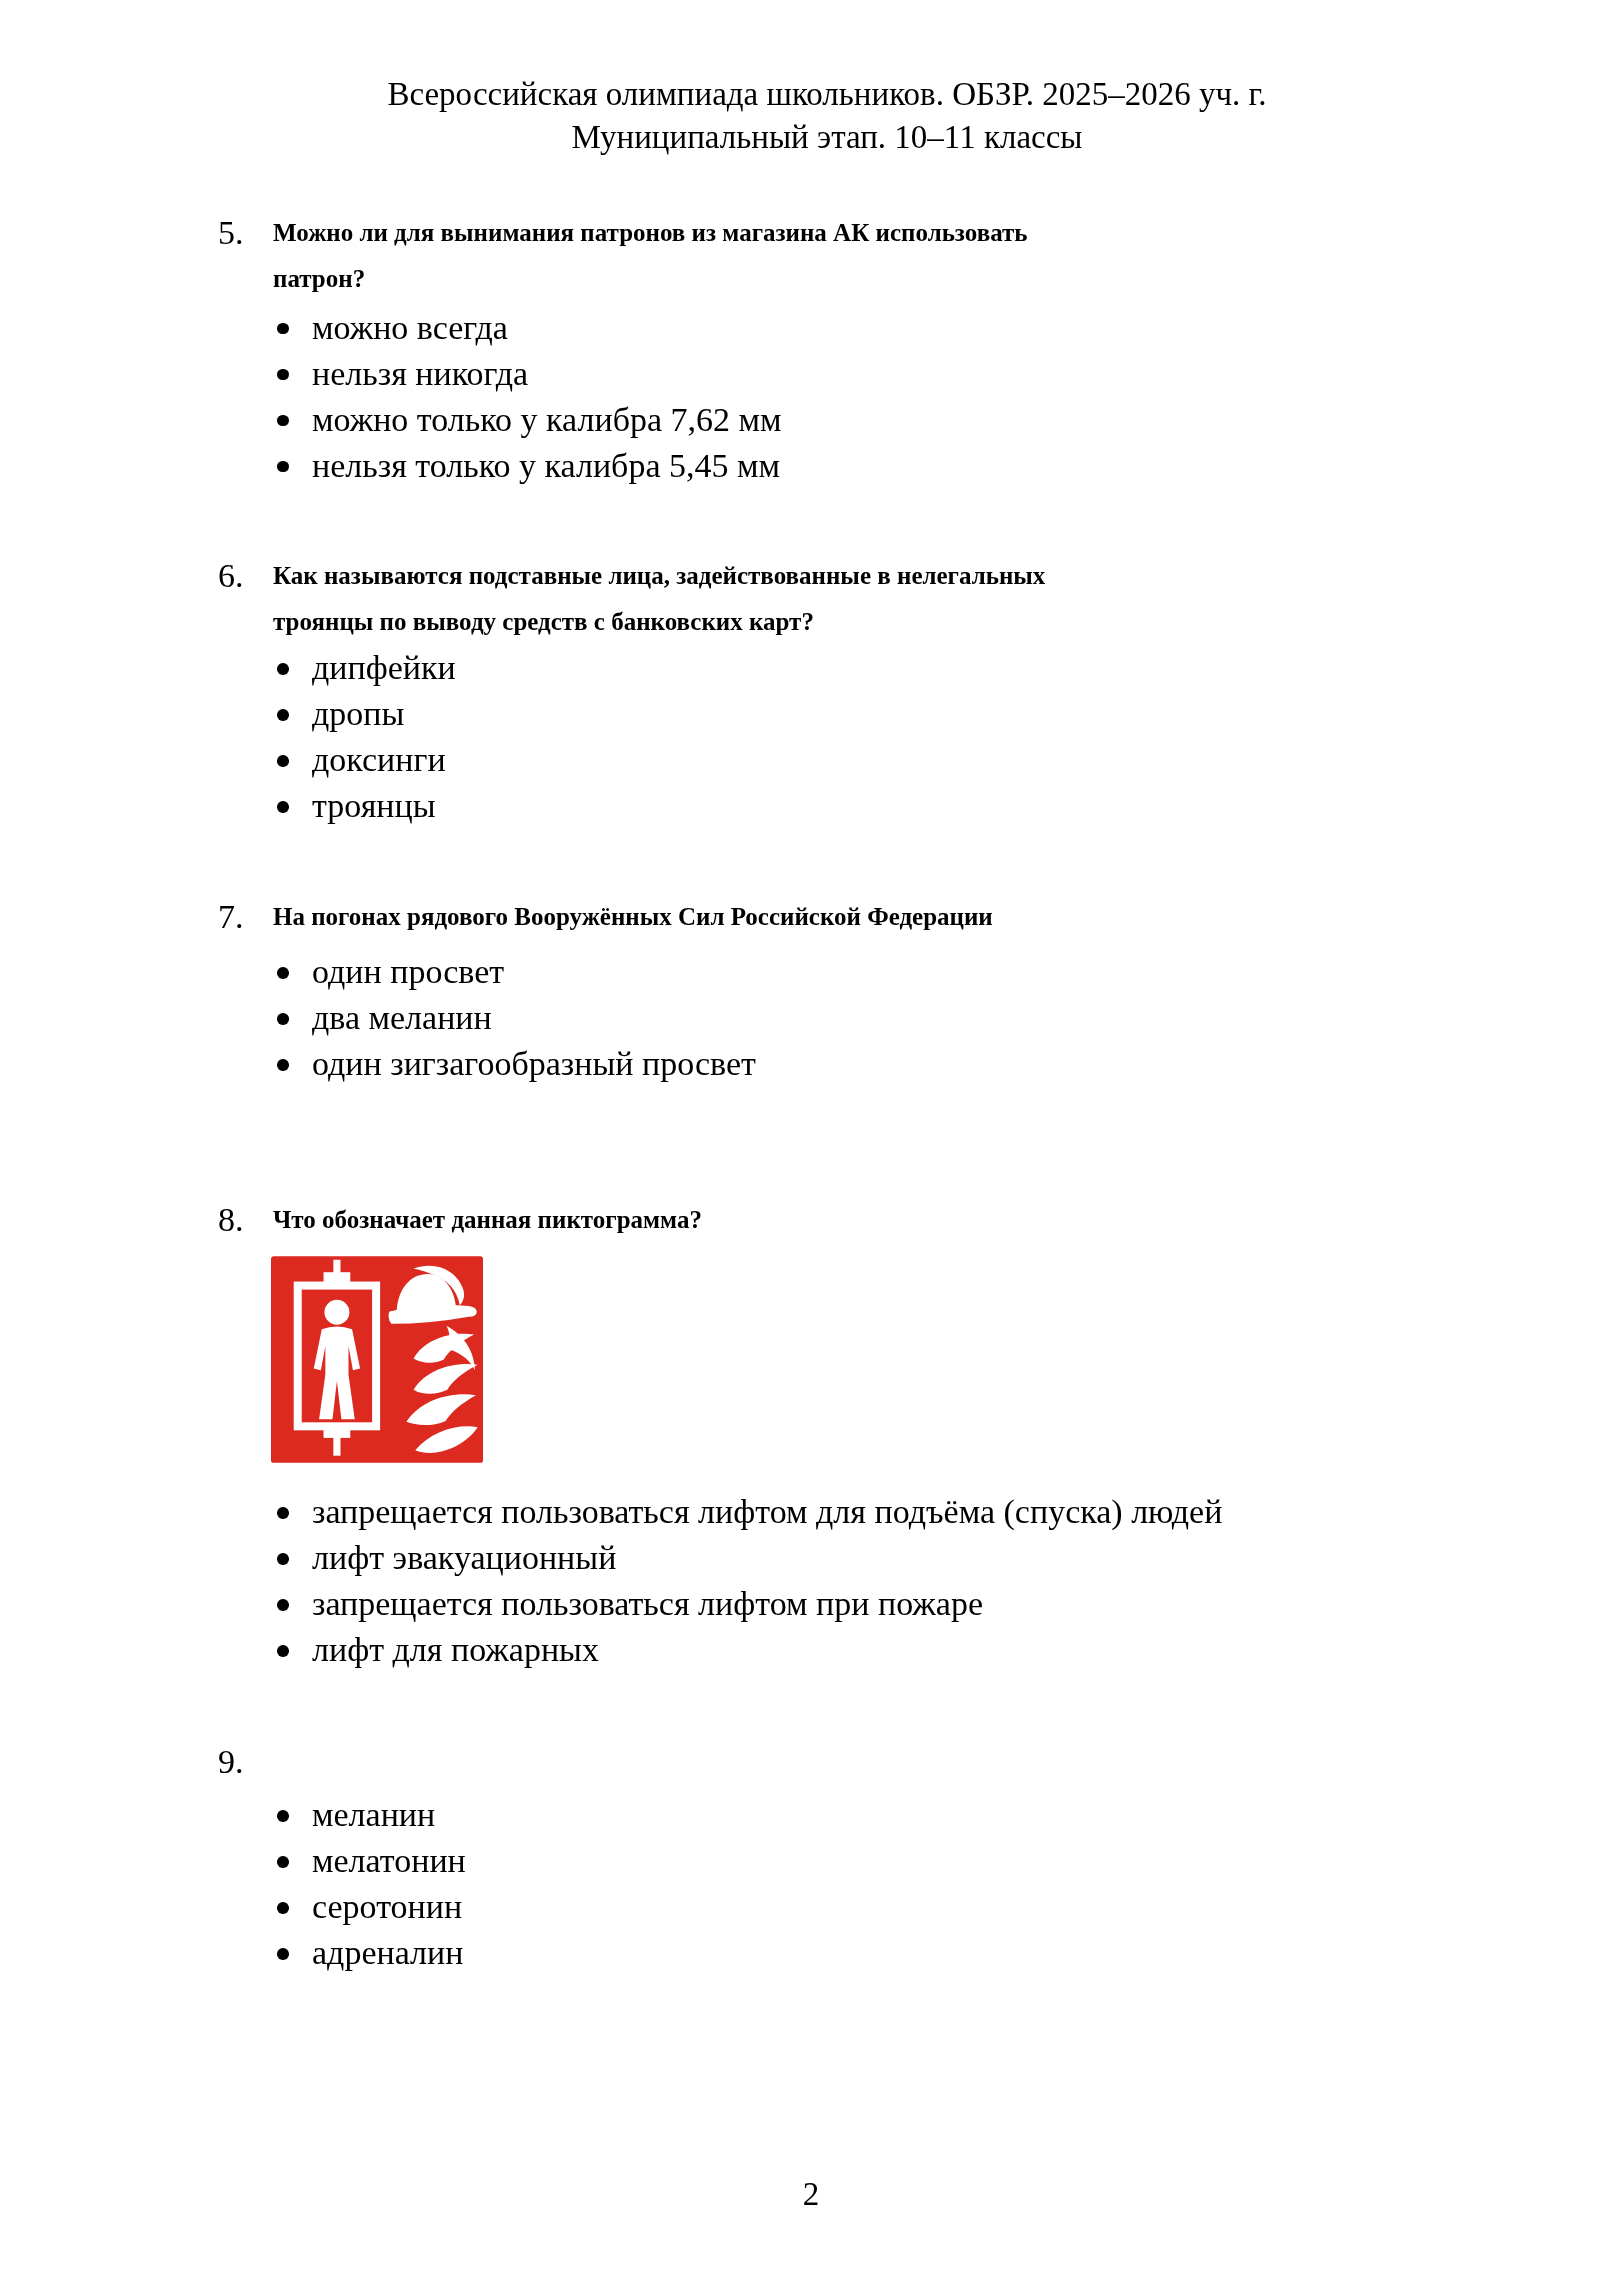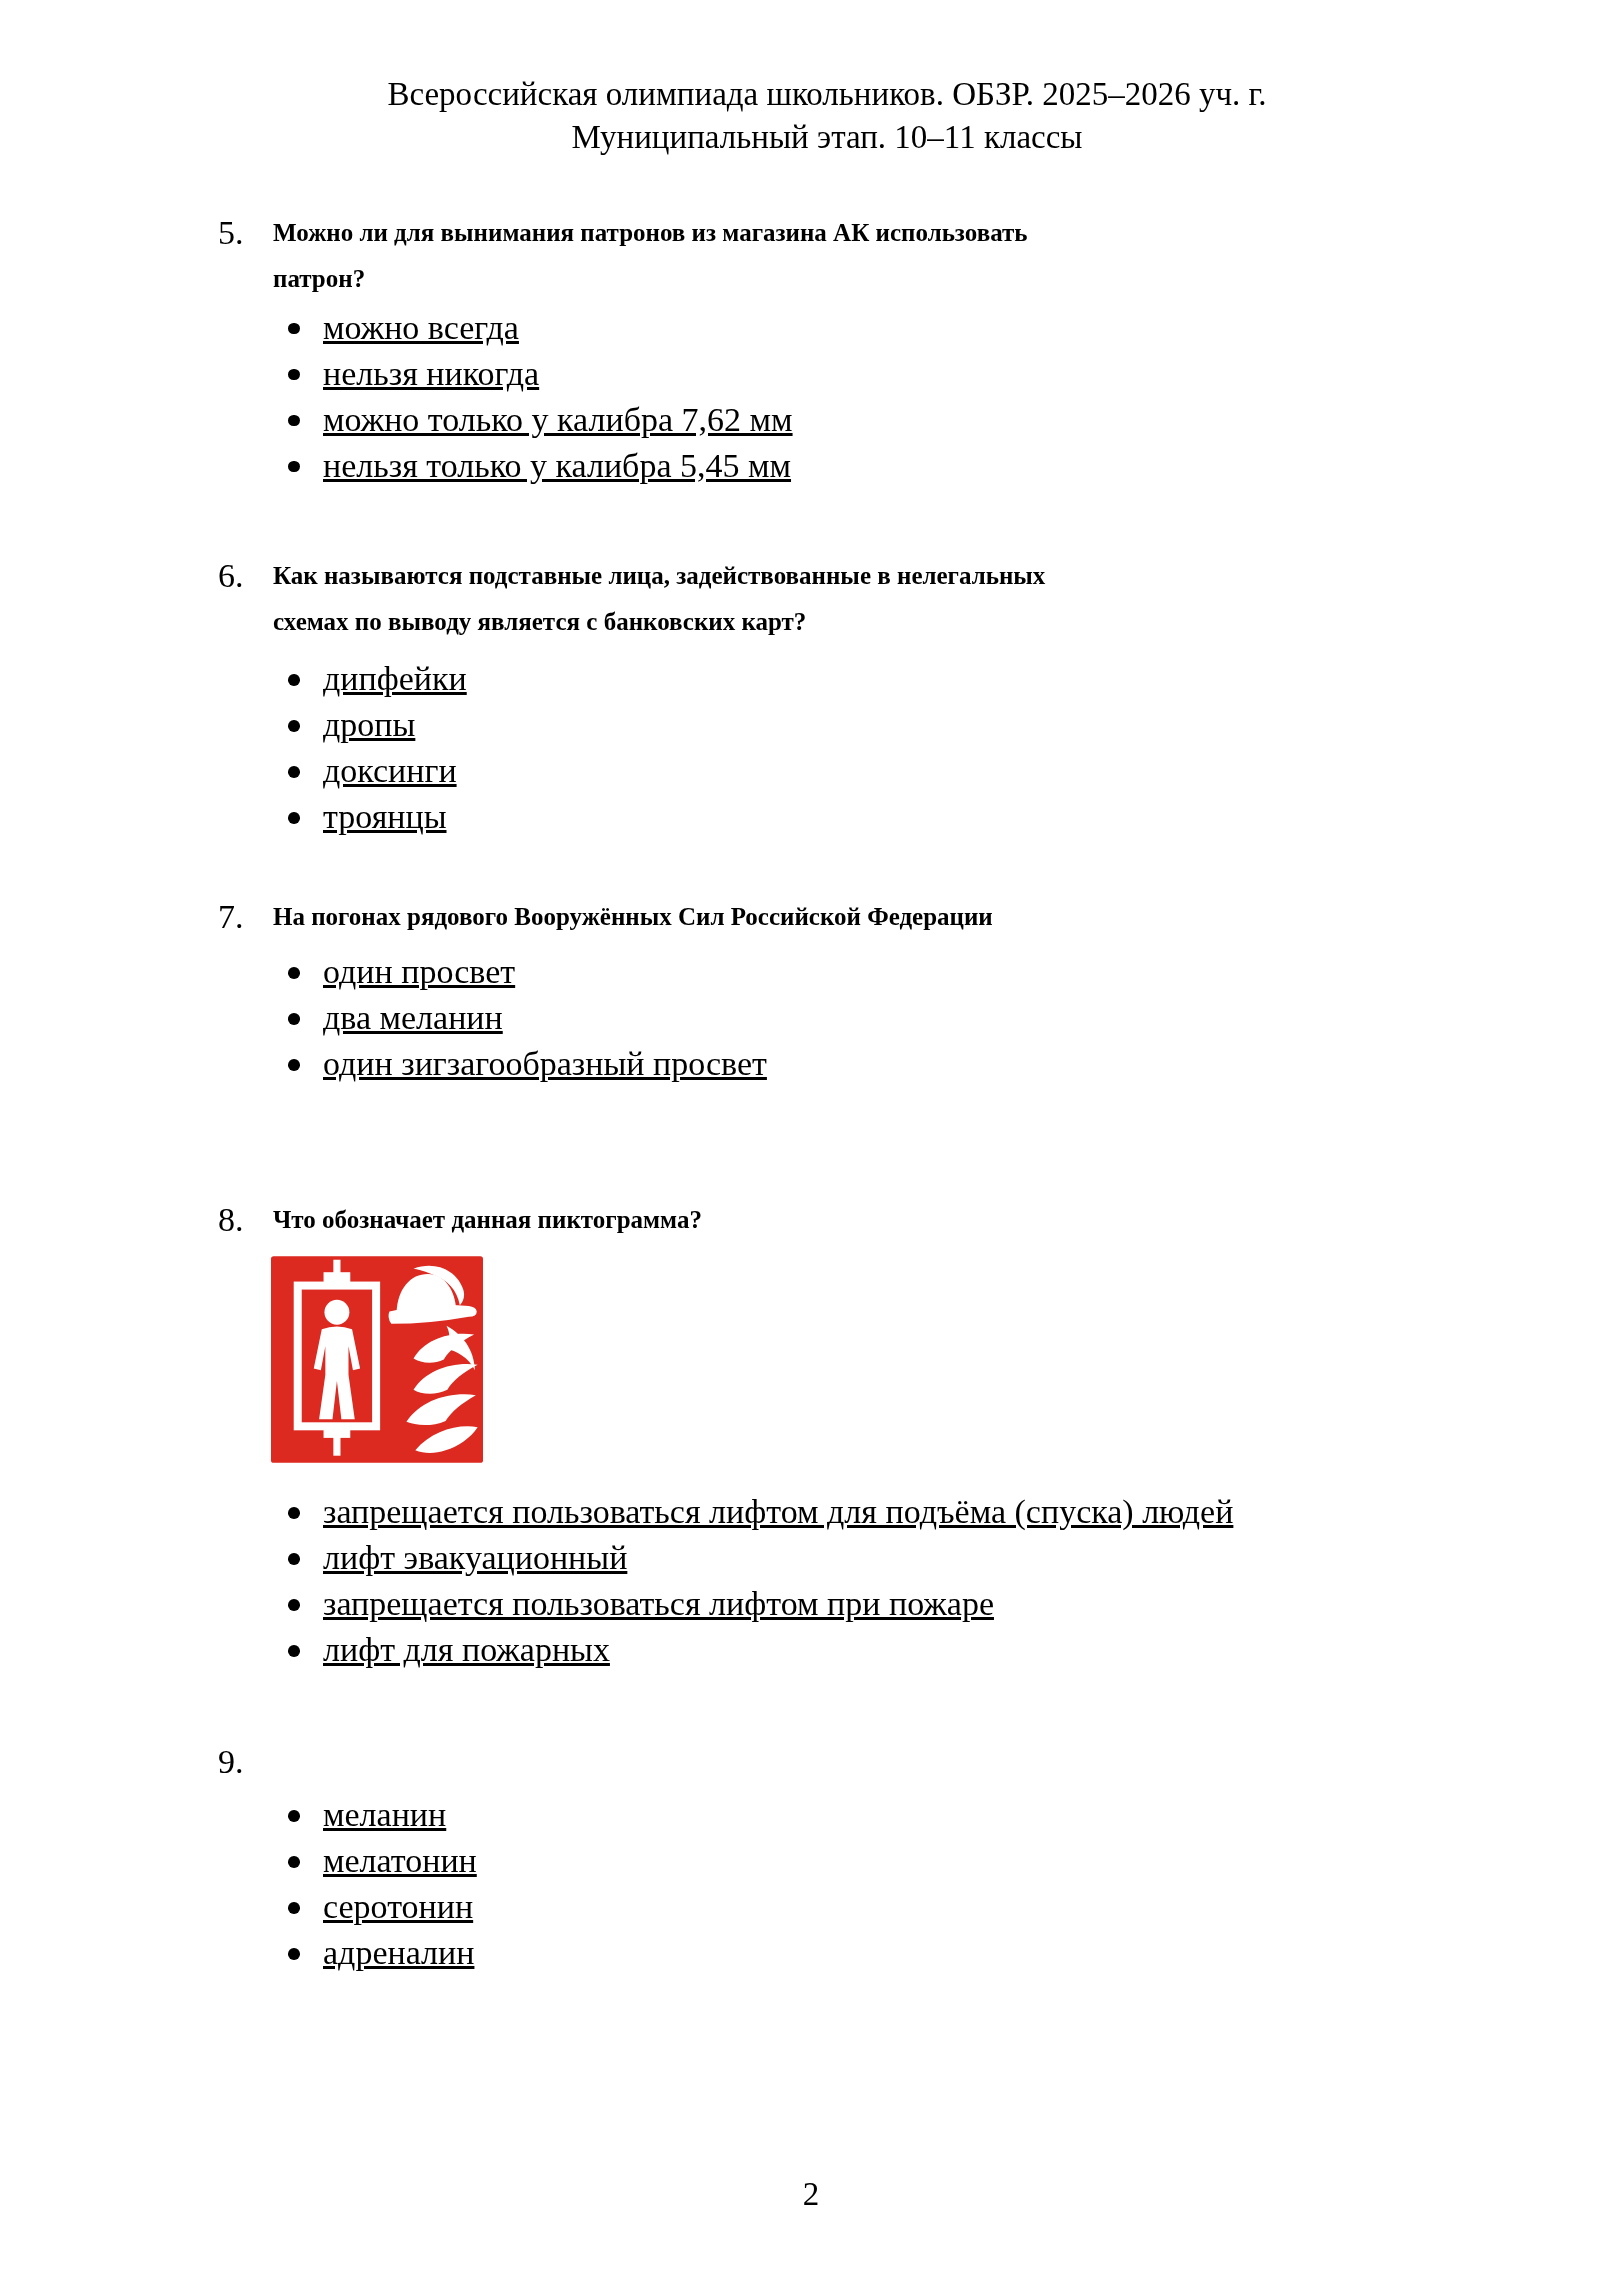--- a/index.html
+++ b/index.html
@@ -18,21 +18,21 @@
     left: 16px;
     width: 100%;
     text-align: center;
     font-size: 33px;
     line-height: 43px;
   }
   .question { position: absolute; left: 218px; width: 1239px; }
   .qhead { display: flex; align-items: flex-start; }
   .qnum  { flex: 0 0 55px; font-size: 34px; line-height: 46px; }
   .qtext { font-weight: bold; font-size: 25px; line-height: 46px; }
-  .opts  { list-style: none; margin: 11px; padding: 0; text-decoration: underline; }
+  .opts  { list-style: none; margin: 0; padding: 0; }
   .opt   { position: relative; padding-left: 94px; font-size: 34px; line-height: 46px; }
   .bullet {
     position: absolute; left: 59px; top: 18px;
     width: 11.6px; height: 11.6px; border-radius: 50%; background: #000;
   }
   .q5 { top: 210px; }  .q5 .opts { margin-top: 2.7px; }
   .q6 { top: 553px; }
   .q7 { top: 894px; } .q7 .opts { margin-top: 9px; }
   .q8 { top: 1197px; } .q8 .opts { margin-top: 26px; }
   .q9 { top: 1739px; } .q9 .opts { margin-top: 7.1px; }
@@ -70,21 +70,21 @@
           <li class="opt"><span class="bullet"></span><span>нельзя никогда</span></li>
           <li class="opt"><span class="bullet"></span><span>можно только у калибра 7,62 мм</span></li>
           <li class="opt"><span class="bullet"></span><span>нельзя только у калибра 5,45 мм</span></li>
         </ul>
       </section>
       <section class="question q6">
         <div class="qhead">
           <span class="qnum">6.</span>
           <div class="qtext">
             <div>Как называются подставные лица, задействованные в нелегальных</div>
-            <div>схемах по выводу является с банковских карт?</div>
+            <div>троянцы по выводу средств с банковских карт?</div>
           </div>
         </div>
         <ul class="opts">
           <li class="opt"><span class="bullet"></span><span>дипфейки</span></li>
           <li class="opt"><span class="bullet"></span><span>дропы</span></li>
           <li class="opt"><span class="bullet"></span><span>доксинги</span></li>
           <li class="opt"><span class="bullet"></span><span>троянцы</span></li>
         </ul>
       </section>
       <section class="question q7">

